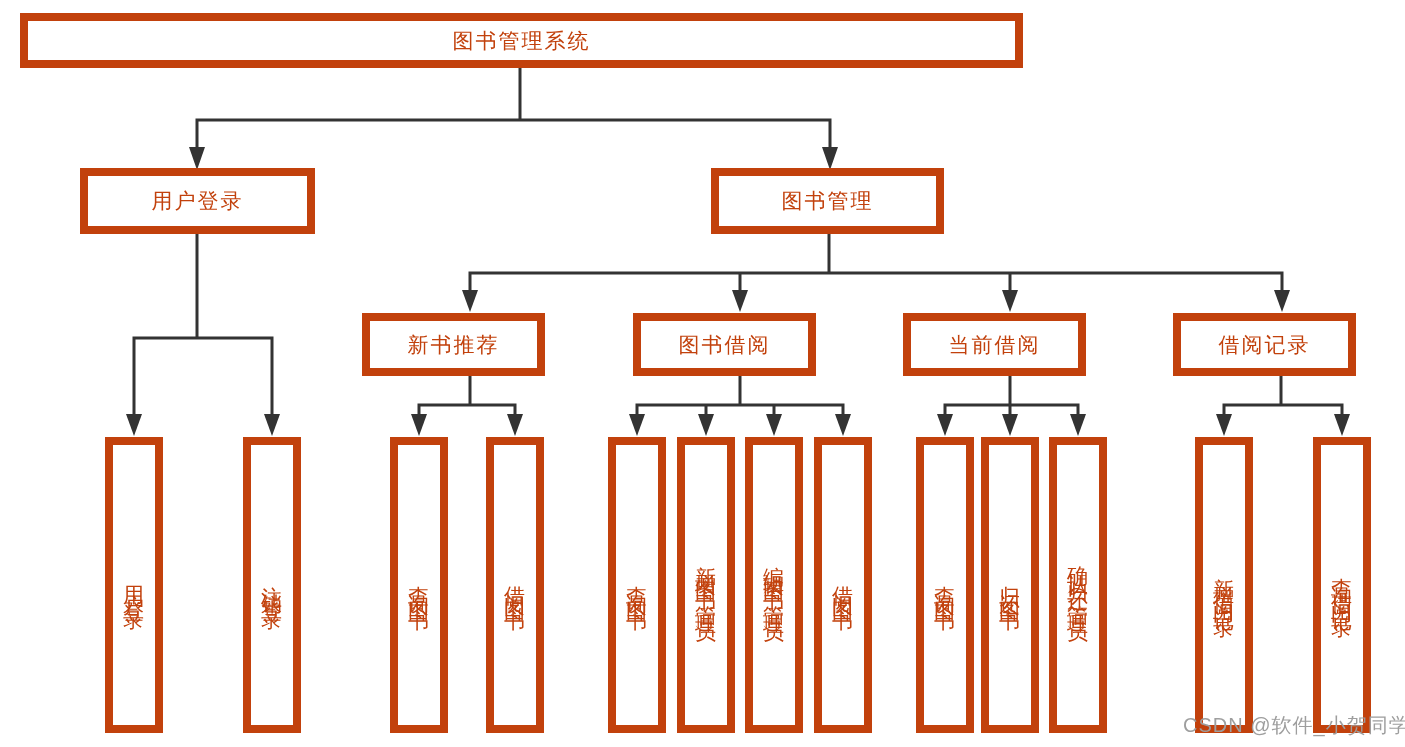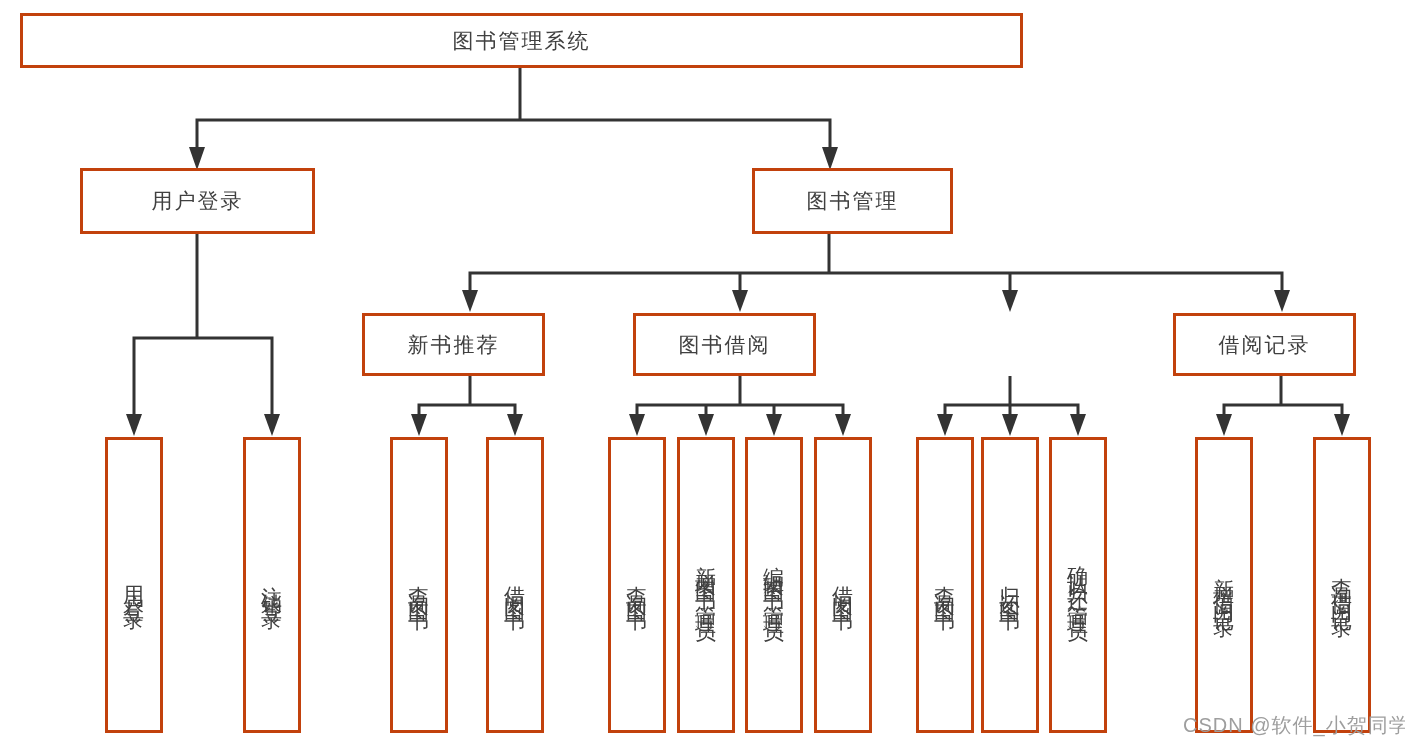--- a/index.html
+++ b/index.html
@@ -7,41 +7,41 @@
     position:relative;
     width:1405px;height:747px;
     background:#ffffff;
     font-family:"Liberation Sans","DejaVu Sans",sans-serif;
     overflow:hidden;
   }
   #connectors{position:absolute;left:0;top:0;z-index:1;}
   .node{
     position:absolute;
     box-sizing:border-box;
-    border:3px solid #c2410c;
+    border:8px solid #c2410c;
     background:#ffffff;
     display:flex;align-items:center;justify-content:center;
-    color:#404040;
+    color:#c2410c;
     z-index:2;
   }
   .hnode{font-size:21px;letter-spacing:2px;}
   .vnode{width:58px;height:296px;top:437px;}
   .vtext{
     writing-mode:vertical-rl;
     text-orientation:mixed;
     font-size:21px;
     letter-spacing:8px;
     line-height:1;
     white-space:nowrap;
   }
   
   #root-box{left:20px;top:13px;width:1003px;height:55px;}
   
   #l2-user-login{left:80px;top:168px;width:235px;height:66px;}
-  #l2-book-mgmt{left:752px;top:168px;width:201px;height:66px;font-family:Liberation Serif, serif;}
+  #l2-book-mgmt{left:711px;top:168px;width:233px;height:66px;font-family:Liberation Serif, serif;}
   
   .l3{top:313px;width:183px;height:63px;}
   #l3-new-book{left:362px;}
   #l3-borrow{left:633px;}
   #l3-current{left:903px;}
   #l3-records{left:1173px;}
   
   #leaf-ul-0{left:105px;}  #leaf-ul-1{left:243px;}
   #leaf-nb-0{left:390px;}  #leaf-nb-1{left:486px;}
   #leaf-bb-0{left:608px;}  #leaf-bb-1{left:677px;}
@@ -129,20 +129,23 @@
   <div class="node hnode" id="l2-book-mgmt">
     <span>图书管理</span>
   </div>
 
   <div class="node hnode l3" id="l3-new-book">
     <span>新书推荐</span>
   </div>
   <div class="node hnode l3" id="l3-borrow">
     <span>图书借阅</span>
   </div>
+  <div class="node hnode l3" id="l3-current">
+    <span>当前借阅</span>
+  </div>
   <div class="node hnode l3" id="l3-records">
     <span>借阅记录</span>
   </div>
 
   <div class="node vnode" id="leaf-ul-0">
     <span class="vtext">用户登录</span>
   </div>
   <div class="node vnode" id="leaf-ul-1">
     <span class="vtext">注销登录</span>
   </div>

